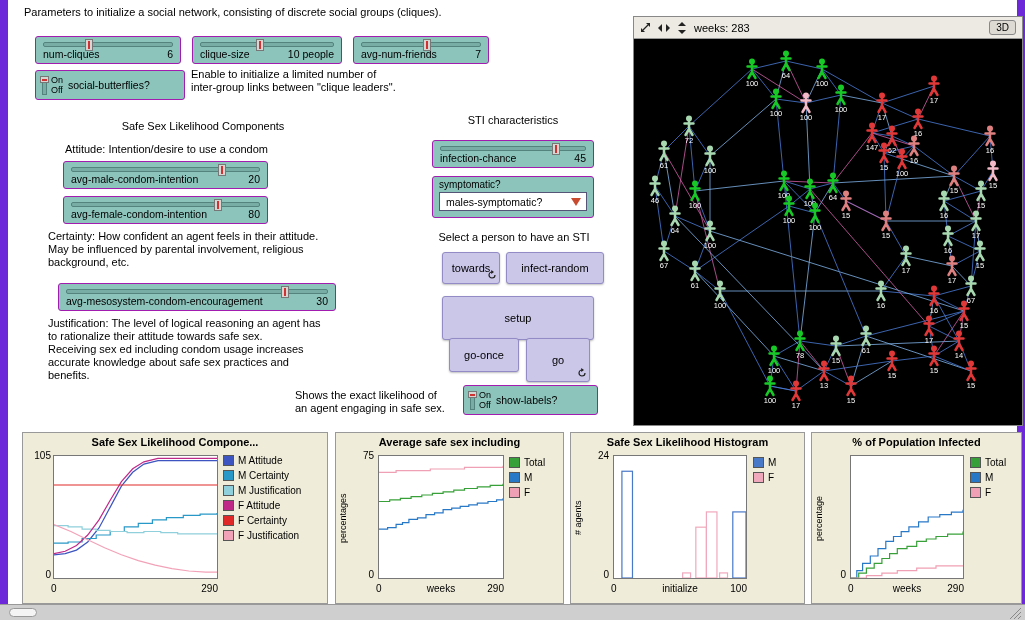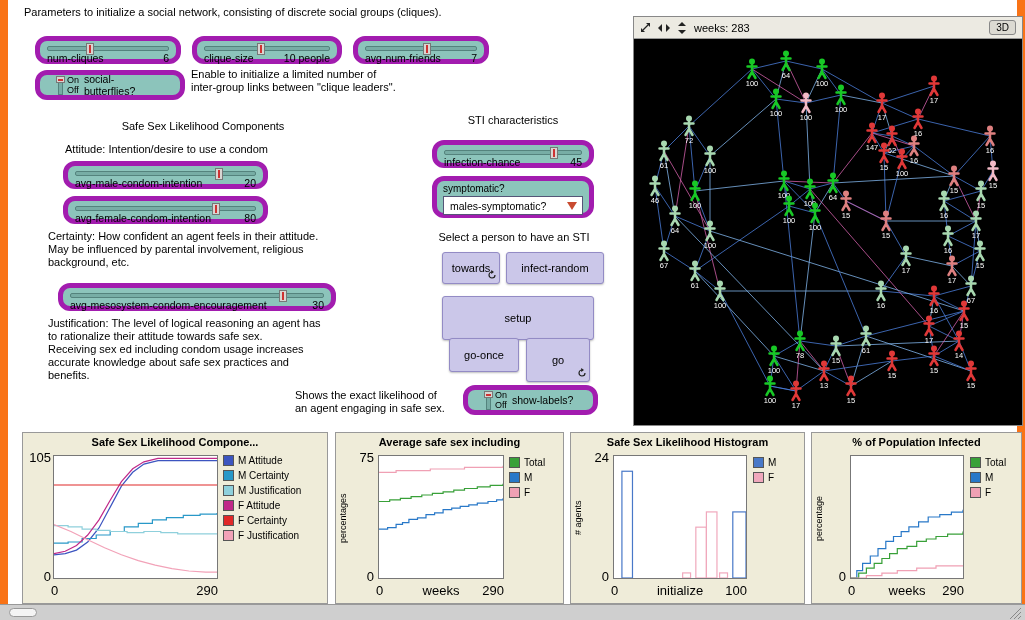--- a/index.html
+++ b/index.html
@@ -1,27 +1,27 @@
 <!DOCTYPE html>
 <html><head>
 <meta charset="utf-8">
 <style>
   *{box-sizing:border-box;margin:0;padding:0}
   body{font-family:"Liberation Sans",sans-serif;background:#111}
-  #app{position:relative;width:1025px;height:620px;background:#f97316;overflow:hidden}
+  #app{position:relative;width:1025px;height:620px;background:#6d28d9;overflow:hidden}
   #workspace{position:absolute;left:8px;top:0;width:1009px;height:604px;background:#fff}
   .note{position:absolute;font-size:11px;line-height:13px;color:#000;white-space:pre-line}
   .center{text-align:center}
   
-  .widget{position:absolute;background:#8CC4BB;border:5px solid #a21caf;border-radius:12px}
+  .widget{position:absolute;background:#8CC4BB;border:1px solid #a21caf;border-radius:3px}
   .slider .groove{position:relative;margin:5px 7px 1px;height:5px;background:#77ADA5;border:1px solid #54837D;border-radius:2px}
   .slider .handle{position:absolute;top:-4px;width:8px;height:12px;background:#D8D6D2;border:1px solid #777}
   .slider .handle::after{content:"";position:absolute;left:2px;top:1px;width:2px;height:8px;background:#CE3232}
   .slider .textrow{display:flex;justify-content:space-between;padding:0 7px;font-size:10.5px;margin-top:1px}
-  .switch{display:flex;align-items:center;padding:2px 18px}
+  .switch{display:flex;align-items:center;padding:2px 6px}
   .vtrack{position:relative;width:5px;height:19px;background:#77ADA5;border:1px solid #54837D;margin-right:4px}
   .vhandle{position:absolute;left:-3px;width:9px;height:7px;background:#D8D6D2;border:1px solid #777}
   .vhandle::after{content:"";position:absolute;left:1px;top:2px;width:5px;height:2px;background:#CE3232}
   .onoff{font-size:9px;line-height:10px}
   .switch-label{font-size:10.5px;margin-left:5px}
   .chooser{padding:2px 6px}
   .chooser-label{font-size:10px}
   .chooser-box{position:relative;margin-top:2px;height:19px;background:#fff;border:1px solid #557;display:flex;align-items:center;padding:0 6px;font-size:10.5px}
   .chooser-arrow{position:absolute;right:5px;top:5px;width:0;height:0;border-left:5px solid transparent;border-right:5px solid transparent;border-top:8px solid #C84B30}
   .btn{position:absolute;background:#CBC7E9;border:1px solid #938BC5;border-radius:3px;display:flex;align-items:center;justify-content:center;font-size:11px;color:#000;box-shadow:0 1px 2px rgba(0,0,0,.25)}
@@ -29,21 +29,21 @@
   
   #view{position:absolute;left:625px;top:16px;width:390px;height:410px;border:1px solid #888;background:#000}
   #view-header{height:22px;background:#ECEAE2;border-bottom:1px solid #999;display:flex;align-items:center;padding:0 6px;gap:7px;font-size:11px}
   .vh-icon{display:flex;align-items:center}
   .threed-btn{margin-left:auto;padding:1px 6px;background:#DCDAD2;border:1px solid #888;border-radius:3px;font-size:10px}
   #view-body{position:relative;width:388px;height:386px;background:#000}
   
   .plot{position:absolute;background:#EFECD9;border:1px solid #999;height:172px}
   .plot-title{position:absolute;top:3px;left:0;right:0;text-align:center;font-weight:bold;font-size:11px}
   .plot-area{position:absolute;background:#fff;border:1px solid #777}
-  .axis{position:absolute;font-size:13px;color:#000}
+  .axis{position:absolute;font-size:10px;color:#000}
   .tr{text-align:right}
   .ylabel-v{position:absolute;font-size:9px;writing-mode:vertical-rl;transform:rotate(180deg);height:110px;display:flex;align-items:center;justify-content:center}
   .legend{position:absolute;display:flex;flex-direction:column;gap:4px}
   .legend-item{display:flex;align-items:center;gap:4px;font-size:10px}
   .swatch{width:11px;height:11px;border:1px solid #555;flex:none}
   
   #window-bottom{position:absolute;left:0;top:604px;width:1025px;height:16px;background:#CFCFCF;border-top:1px solid #999}
   #hscroll-thumb{position:absolute;left:9px;top:3px;width:28px;height:9px;background:#F4F4F4;border:1px solid #999;border-radius:5px}
   #resize-grip{position:absolute;right:3px;top:2px}
 </style>

